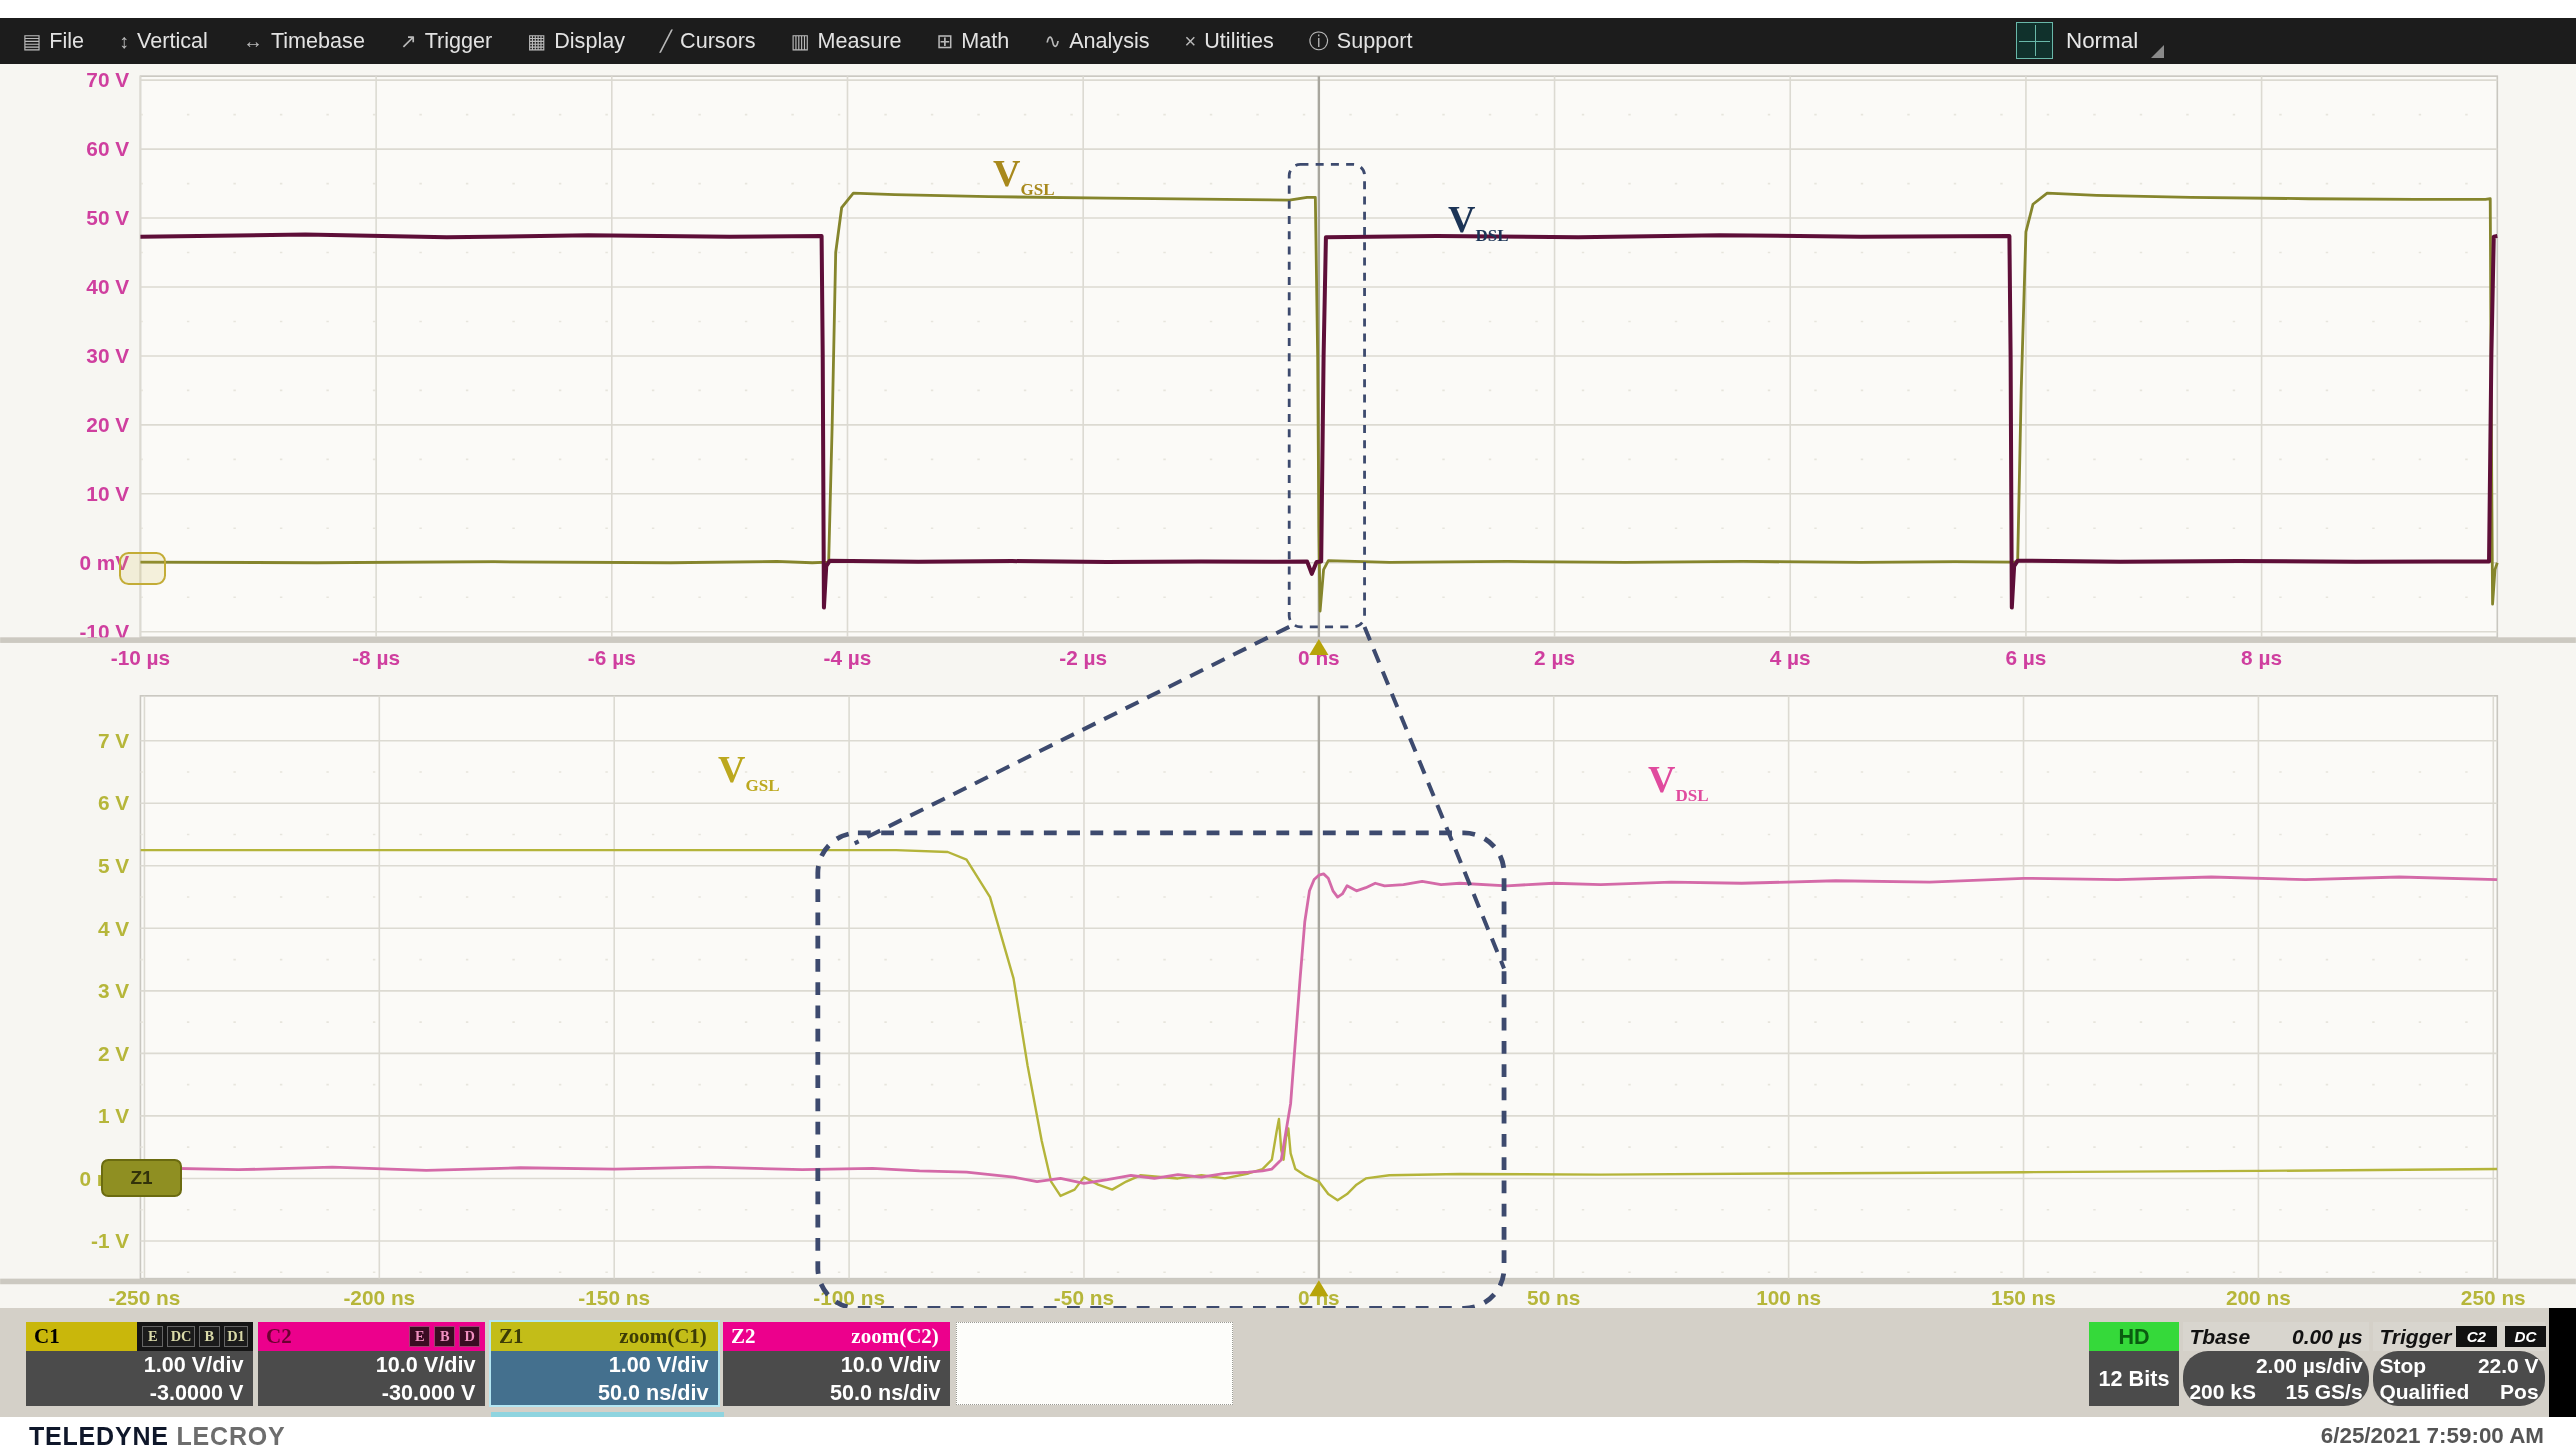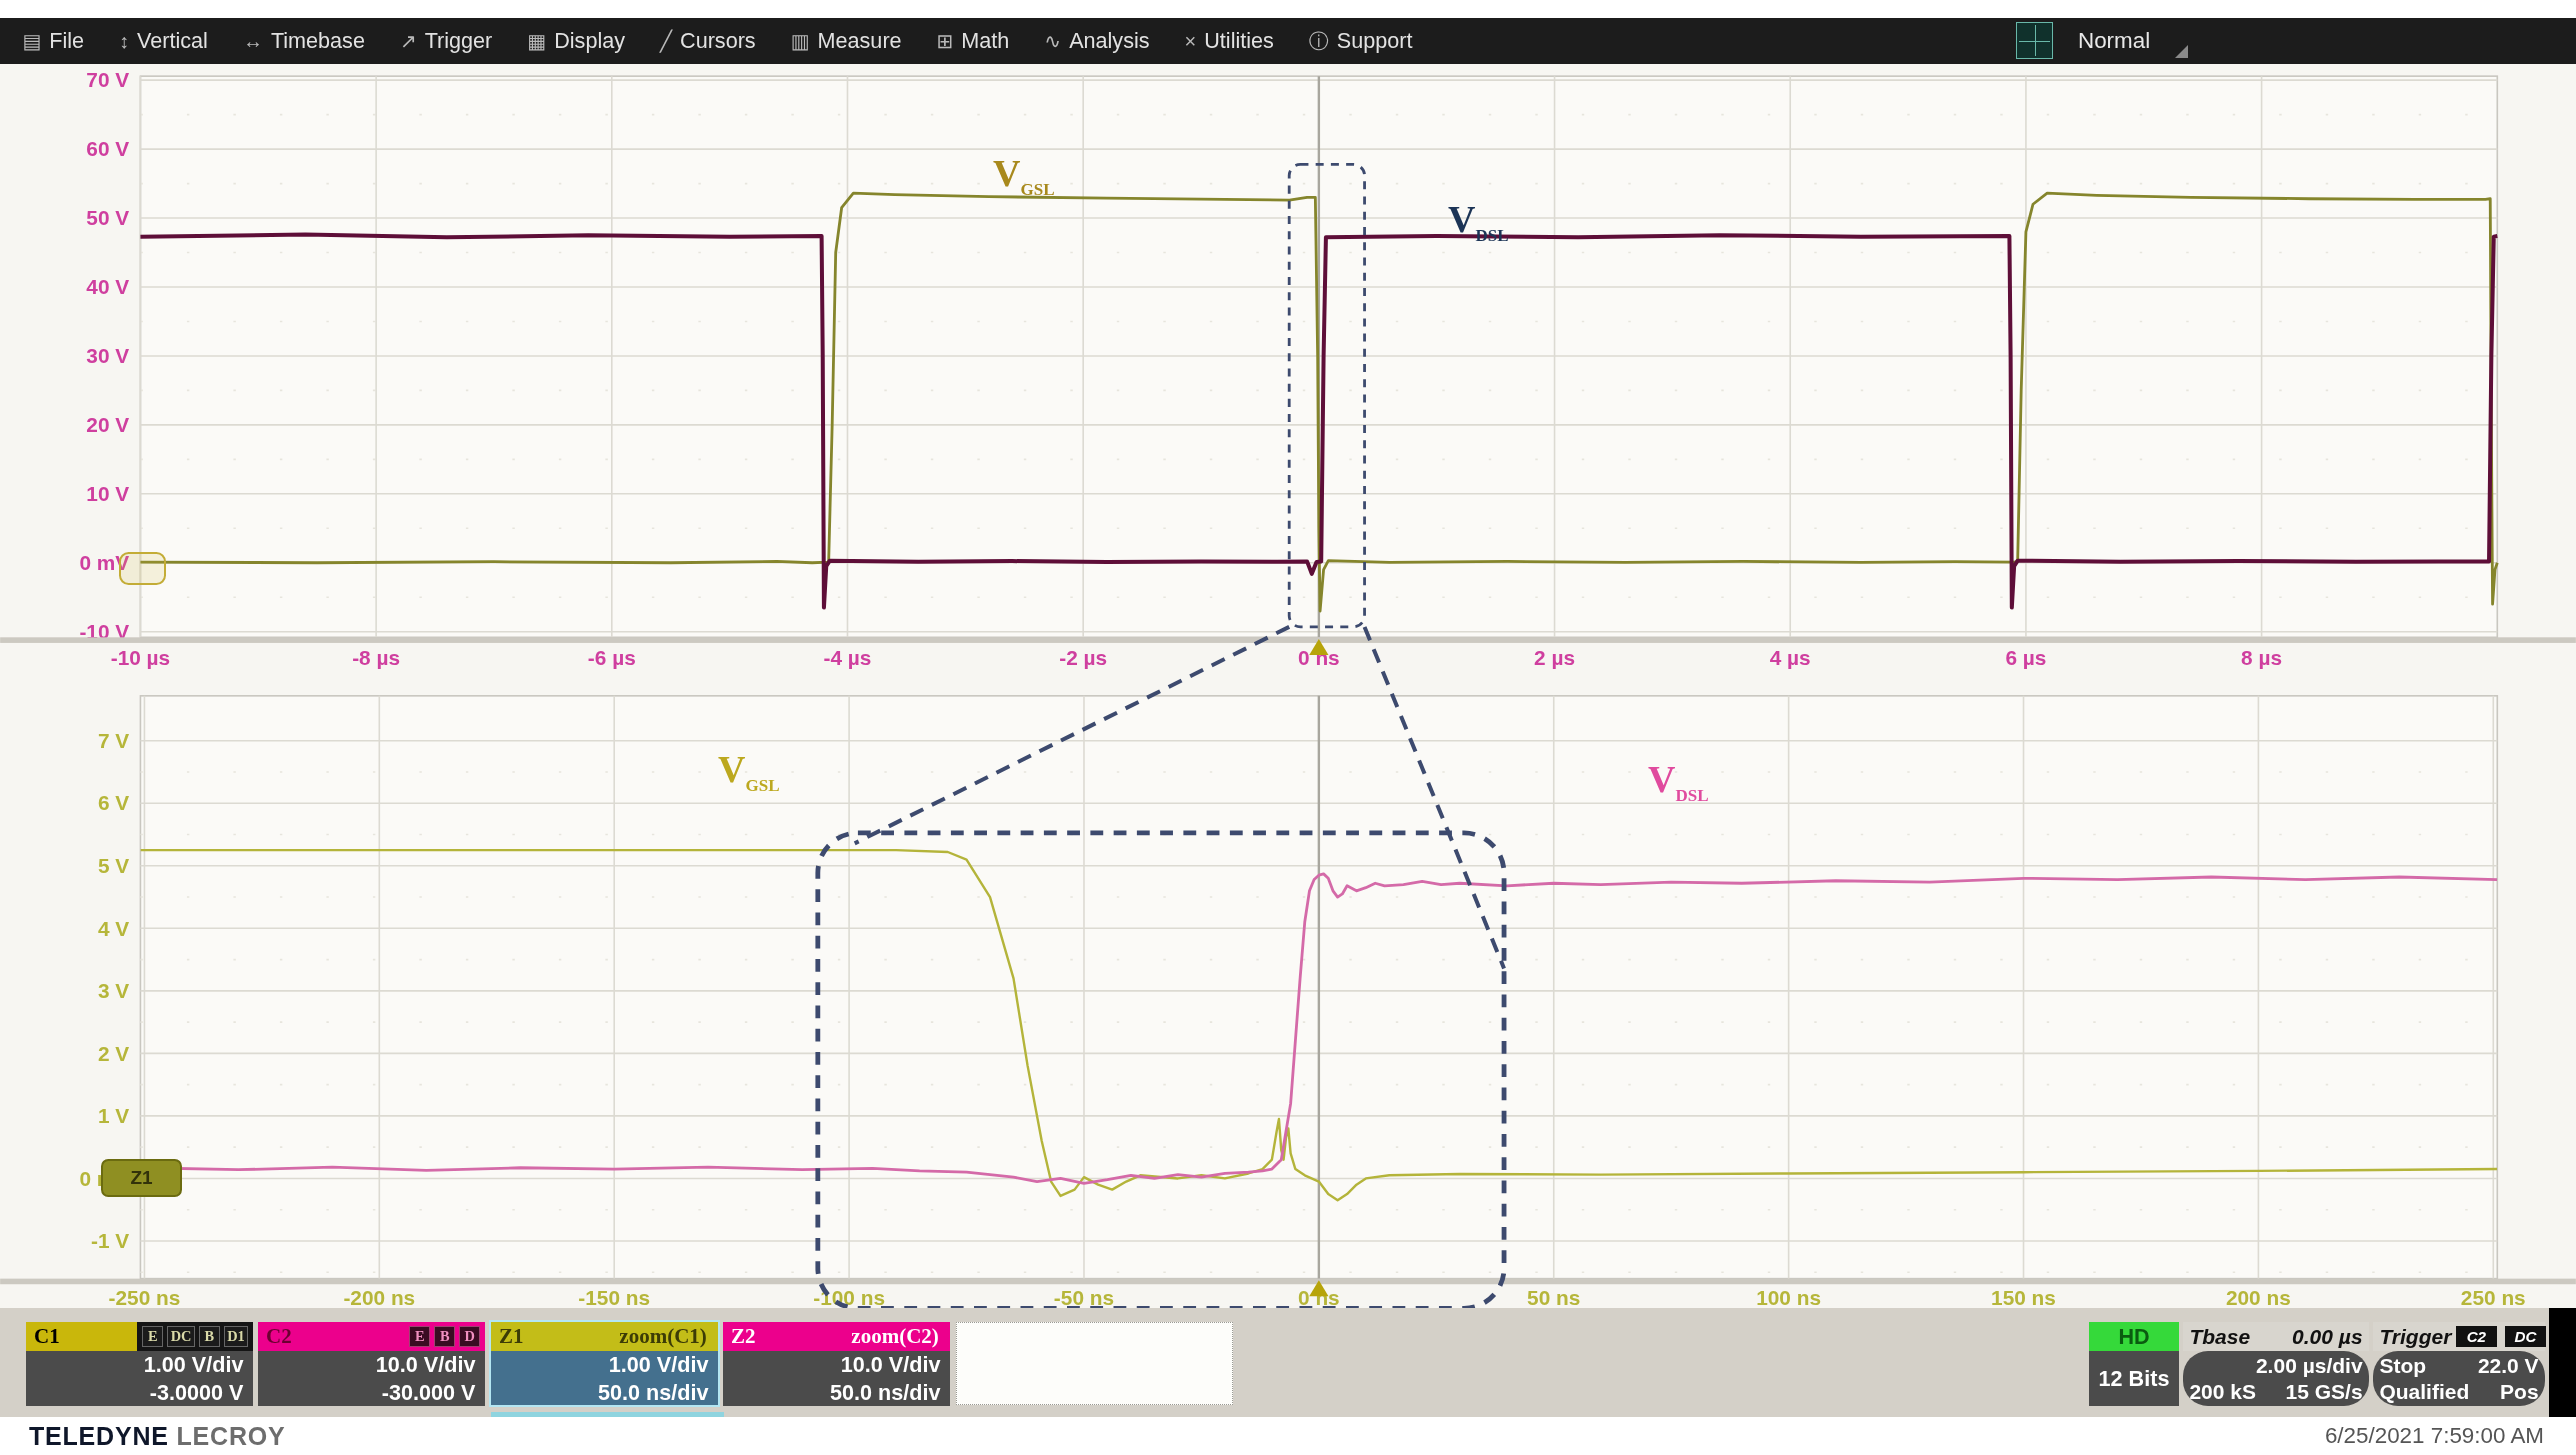--- a/index.html
+++ b/index.html
@@ -5,21 +5,21 @@
   html,body{margin:0;padding:0;background:#ffffff;}
   #stage{position:relative;width:2576px;height:1455px;background:#f7f6f2;overflow:hidden;
          font-family:"Liberation Sans",sans-serif;}
   
   .topwhite{position:absolute;left:0;top:0;width:2576px;height:17.6px;background:#ffffff;}
   .menubar{position:absolute;left:0;top:17.6px;width:2576px;height:47px;background:#1c1c1c;
            display:flex;align-items:center;padding-left:22.4px;box-sizing:border-box;}
   .menu-item{display:flex;align-items:center;gap:8px;color:#e2e2e2;font-size:21.6px;
              margin-right:35px;white-space:nowrap;}
   .mi-icon{color:#b9b9b9;font-size:20px;}
-  .normal-btn{position:absolute;left:2016px;top:19px;height:43px;display:flex;align-items:center;gap:25px;}
+  .normal-btn{position:absolute;left:2016px;top:19px;height:43px;display:flex;align-items:center;gap:13px;}
   .grid-icon{width:37px;height:37px;background:#10312c;border:1.6px solid #69b8a9;box-sizing:border-box;position:relative;}
   .grid-icon:before,.grid-icon:after{content:"";position:absolute;background:#69b8a9;}
   .grid-icon:before{left:50%;top:2.4px;bottom:2.4px;width:1.6px;}
   .grid-icon:after{top:50%;left:2.4px;right:2.4px;height:1.6px;}
   .normal-label{color:#e8e8e8;font-size:22.4px;}
   .corner-tri{width:0;height:0;border-left:13px solid transparent;border-bottom:13px solid #8a8a8a;margin-top:21px;}
   
   .screen{position:absolute;left:0;top:64px;width:2576px;height:1244px;background:#f7f6f2;}
   #scope{position:absolute;left:0;top:0;width:2576px;height:1455px;z-index:1;pointer-events:none;}
   .trace-label{position:absolute;z-index:2;font-family:"Liberation Serif",serif;font-weight:bold;font-size:38px;}
@@ -57,21 +57,21 @@
   .hd-hdr{height:29px;background:#35d93a;color:#0a5c10;font-size:21.6px;font-weight:bold;display:flex;align-items:center;justify-content:center;}
   .hd-body{height:55px;background:#4b4b4b;color:#fff;font-size:21.6px;font-weight:600;display:flex;align-items:center;justify-content:center;}
   .tbadge{min-width:34px;height:21px;background:#111;color:#fff;font-size:15.2px;font-weight:bold;
           display:flex;align-items:center;justify-content:center;margin-left:4.8px;padding:0 3.2px;}
   .blackstrip{position:absolute;right:0;top:0;width:27px;height:109px;background:#000;}
   
   .footer{position:absolute;left:0;top:1417px;width:2576px;height:38px;background:#ffffff;z-index:3;}
   .cyanline{position:absolute;left:491px;top:-4.8px;width:233px;height:4.8px;background:#8fd4df;}
   .brand{position:absolute;left:29px;top:4.8px;font-size:25px;letter-spacing:0.8px;}
   .brand b{color:#0f172a;font-weight:900;} .brand span{color:#6d6d6d;font-weight:700;}
-  .stamp{position:absolute;right:32px;top:6.4px;color:#555;font-size:22.4px;}
+  .stamp{position:absolute;right:32px;top:6.4px;color:#555;font-size:22.4px;font-weight:bold;}
 </style>
 </head>
 <body>
 
 <div id="stage">
 
   <div class="topwhite"></div>
 
   <div class="menubar">
       <div class="menu-item">

